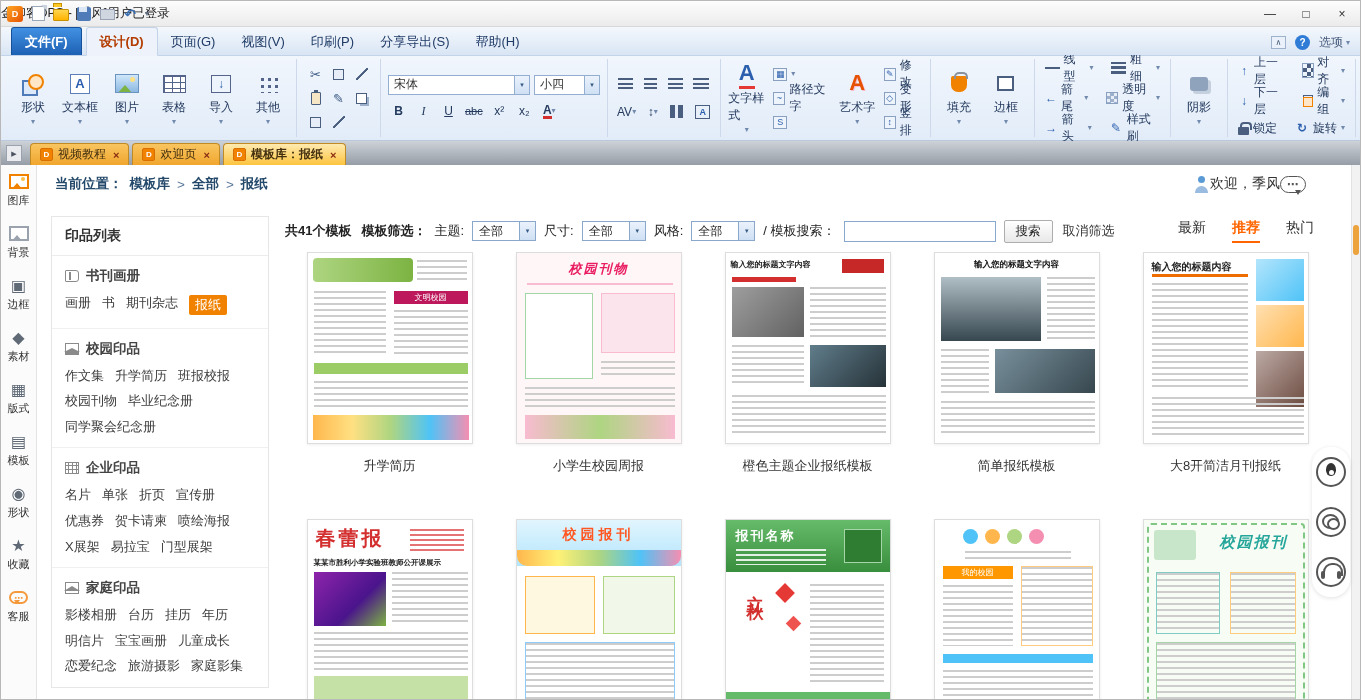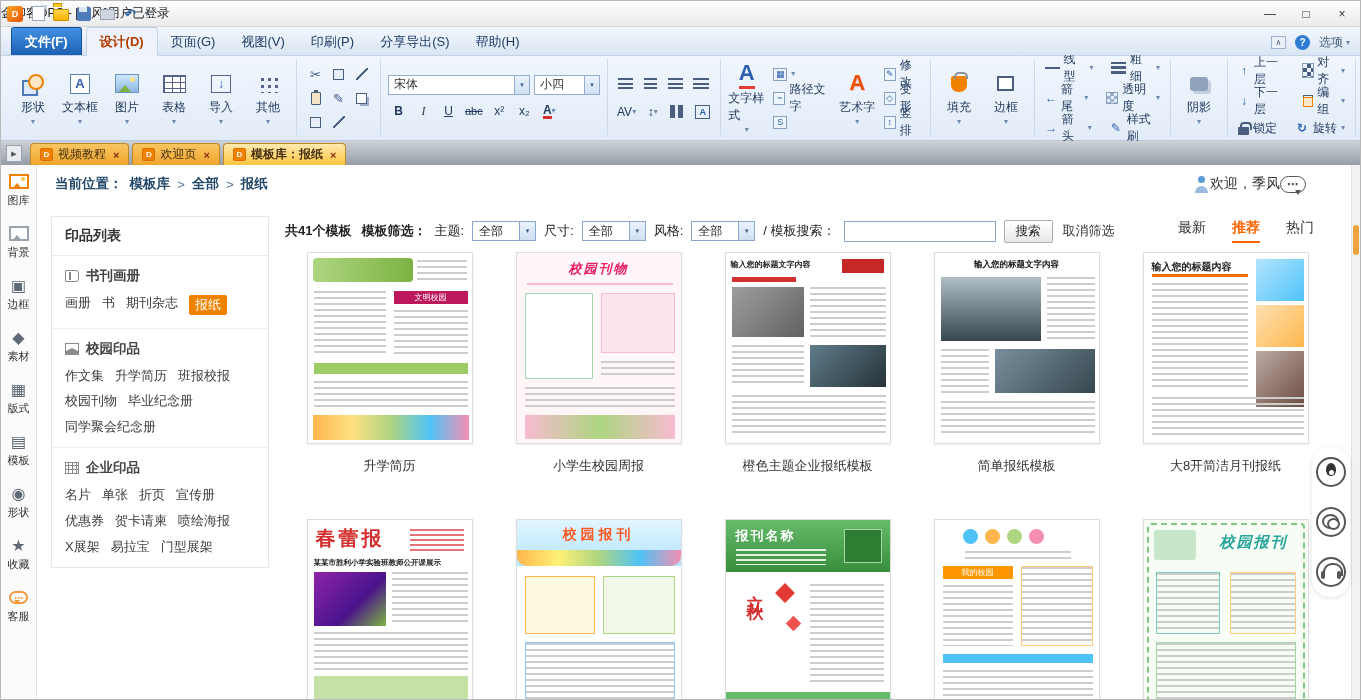--- a/index.html
+++ b/index.html
@@ -729,20 +729,38 @@
               <span class="link">名片</span>
               <span class="link">单张</span>
               <span class="link">折页</span>
               <span class="link">宣传册</span>
               <span class="link">优惠券</span>
               <span class="link">贺卡请柬</span>
               <span class="link">喷绘海报</span>
               <span class="link">X展架</span>
               <span class="link">易拉宝</span>
               <span class="link">门型展架</span>
+            </div>
+          </div>
+          <div class="sec">
+            <div class="sec-h">
+                <span class="sec-ic home"></span>
+                <span>家庭印品</span>
+              </div>
+            <div class="links">
+              <span class="link">影楼相册</span>
+              <span class="link">台历</span>
+              <span class="link">挂历</span>
+              <span class="link">年历</span>
+              <span class="link">明信片</span>
+              <span class="link">宝宝画册</span>
+              <span class="link">儿童成长</span>
+              <span class="link">恋爱纪念</span>
+              <span class="link">旅游摄影</span>
+              <span class="link">家庭影集</span>
             </div>
           </div>
         </div>
 
         <div class="right-area">
           <div class="filterbar">
             <span class="count">共41个模板</span>
             <span class="flabel">模板筛选：</span>
             <span>主题:</span>
             <span class="fselect">

